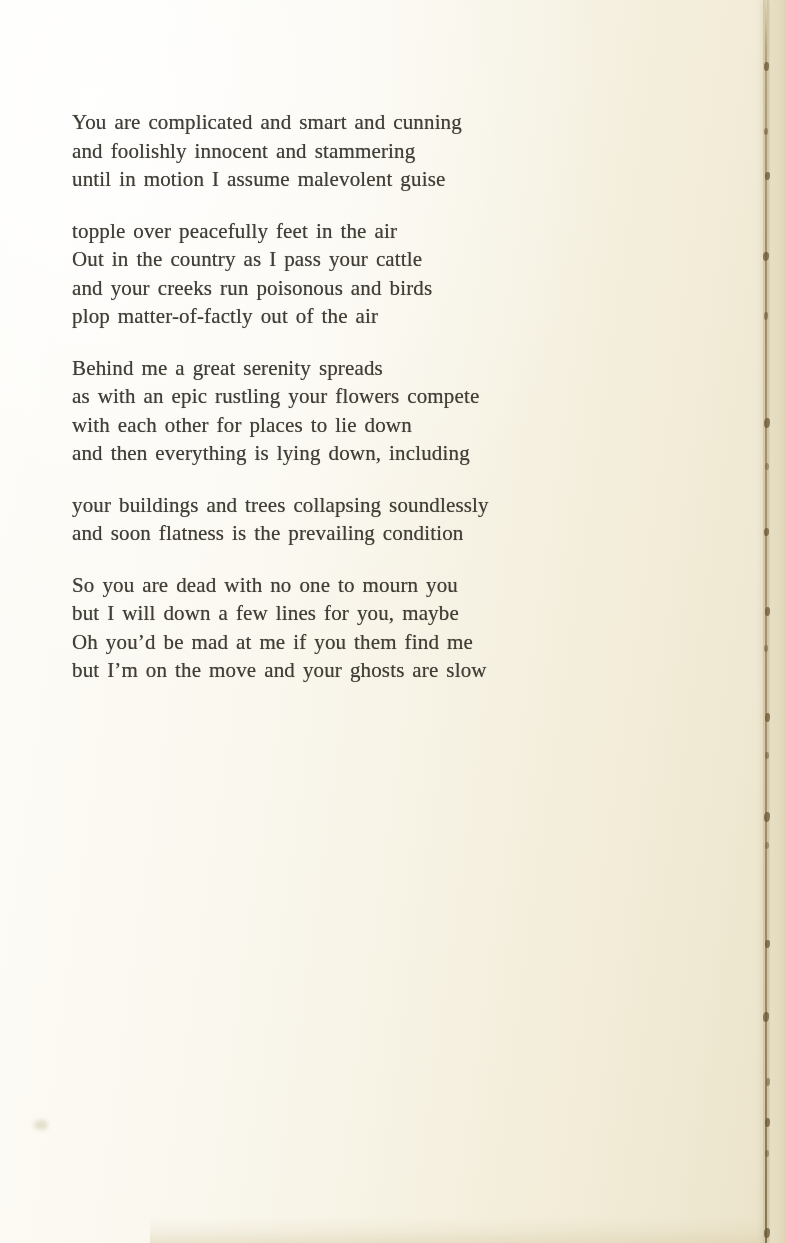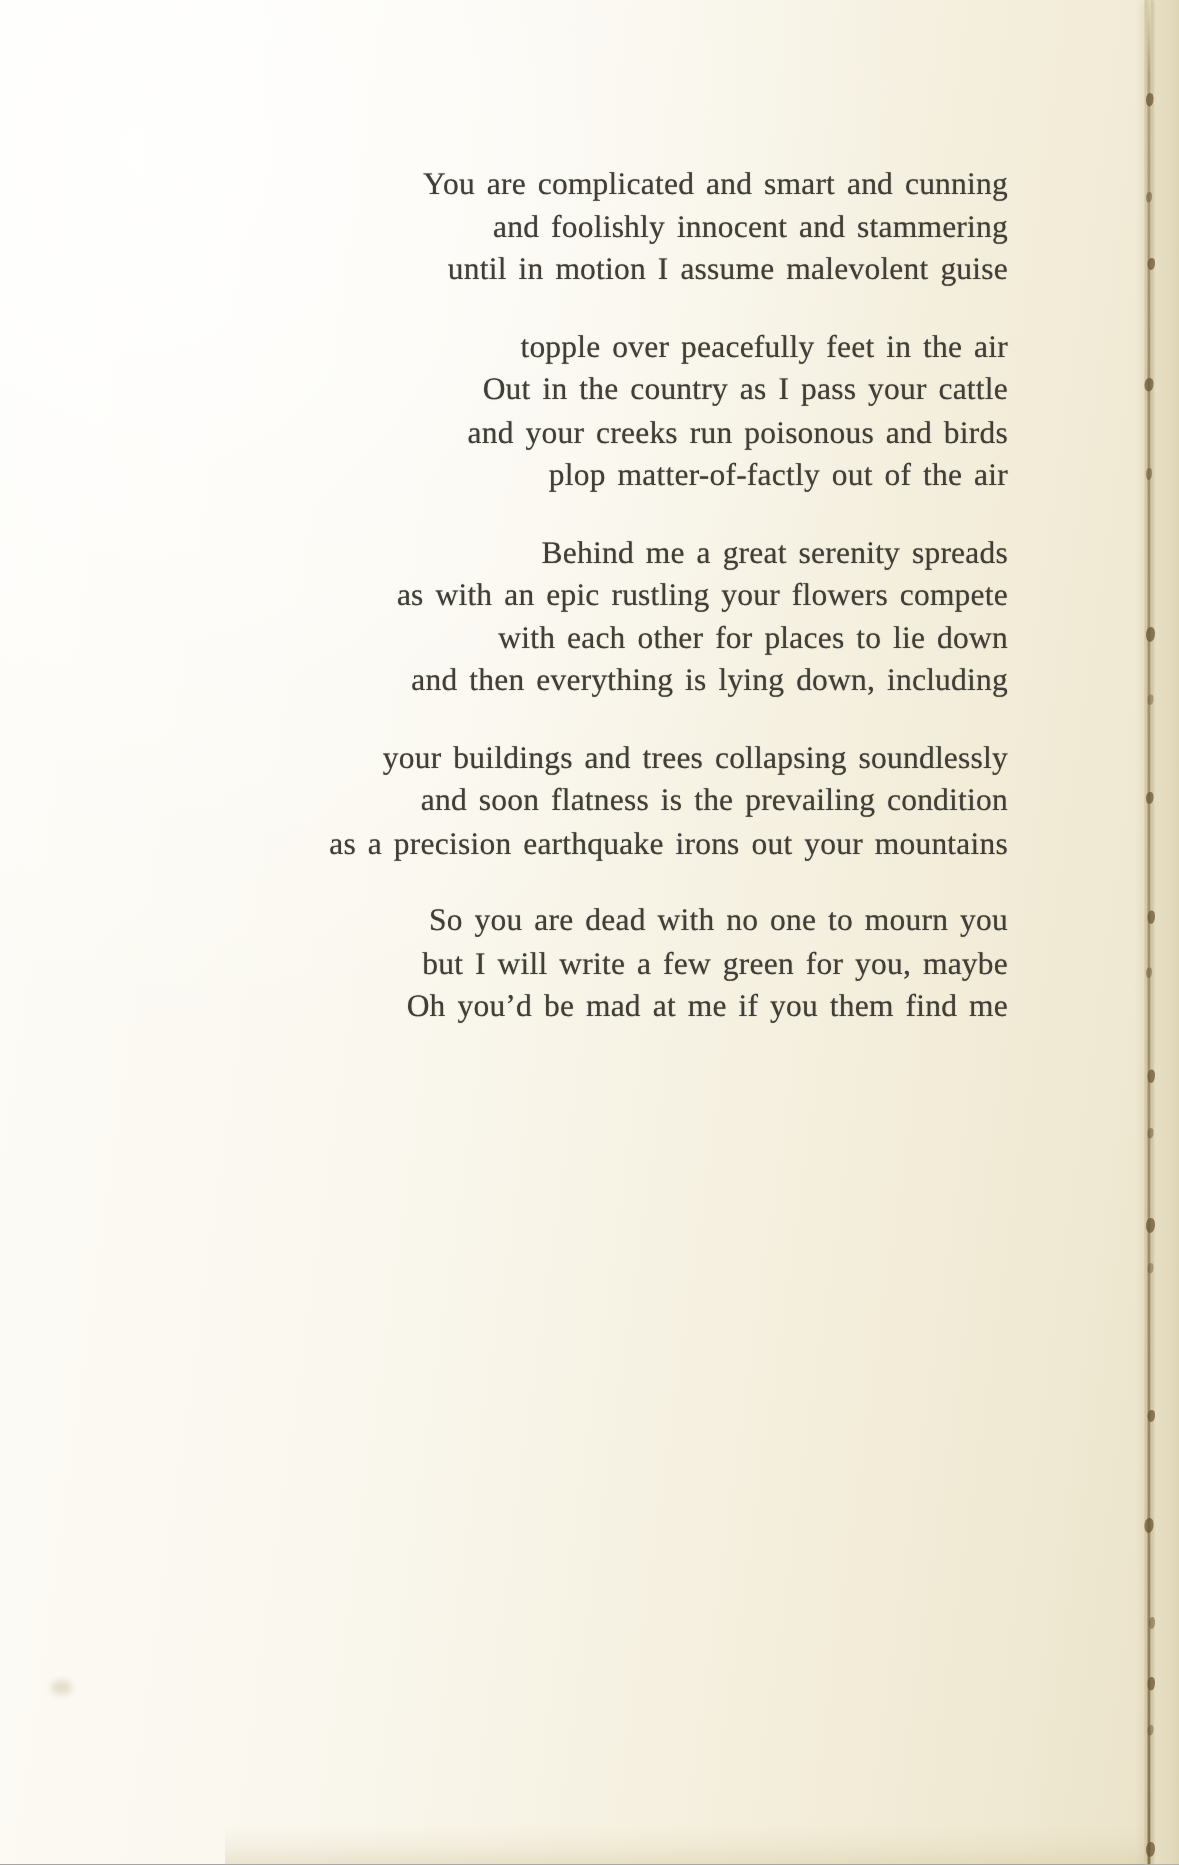--- a/index.html
+++ b/index.html
@@ -68,21 +68,21 @@
     left: 72px;
     width: 600px;
     color: #403e36;
     font-size: 21px;
     line-height: 28.5px;
     letter-spacing: 0.15px;
     word-spacing: 2.5px;
     text-shadow: 0 0 0.7px rgba(64,62,54,0.65);
   }
   .stanza { margin: 0 0 23px 0; }
-  .poem-line { white-space: nowrap; text-align: right; }
+  .poem-line { white-space: nowrap; }
   .corner-smudge {
     position: absolute;
     left: 34px;
     top: 1120px;
     width: 14px;
     height: 10px;
     border-radius: 50%;
     background: rgba(205,195,165,0.5);
     filter: blur(2px);
   }
@@ -108,26 +108,26 @@
     </div>
     <div class="stanza">
       <div class="poem-line">Behind me a great serenity spreads</div>
       <div class="poem-line">as with an epic rustling your flowers compete</div>
       <div class="poem-line">with each other for places to lie down</div>
       <div class="poem-line">and then everything is lying down, including</div>
     </div>
     <div class="stanza">
       <div class="poem-line">your buildings and trees collapsing soundlessly</div>
       <div class="poem-line">and soon flatness is the prevailing condition</div>
-      <div class="poem-line">as a precision earthquake irons out your mountains</div>
     </div>
     <div class="stanza">
       <div class="poem-line">So you are dead with no one to mourn you</div>
-      <div class="poem-line">but I will write a few green for you, maybe</div>
+      <div class="poem-line">but I will down a few lines for you, maybe</div>
       <div class="poem-line">Oh you’d be mad at me if you them find me</div>
+      <div class="poem-line">but I’m on the move and your ghosts are slow</div>
     </div>
   </div>
 
   <div class="corner-smudge"></div>
 
   <div class="gutter-band"></div>
   <div class="gutter-seam"></div>
 
   <span class="gutter-speck" style="right:17px; top:62px;  width:5px; height:9px;"></span>
   <span class="gutter-speck" style="right:18px; top:128px; width:4px; height:7px; opacity:.7;"></span>

